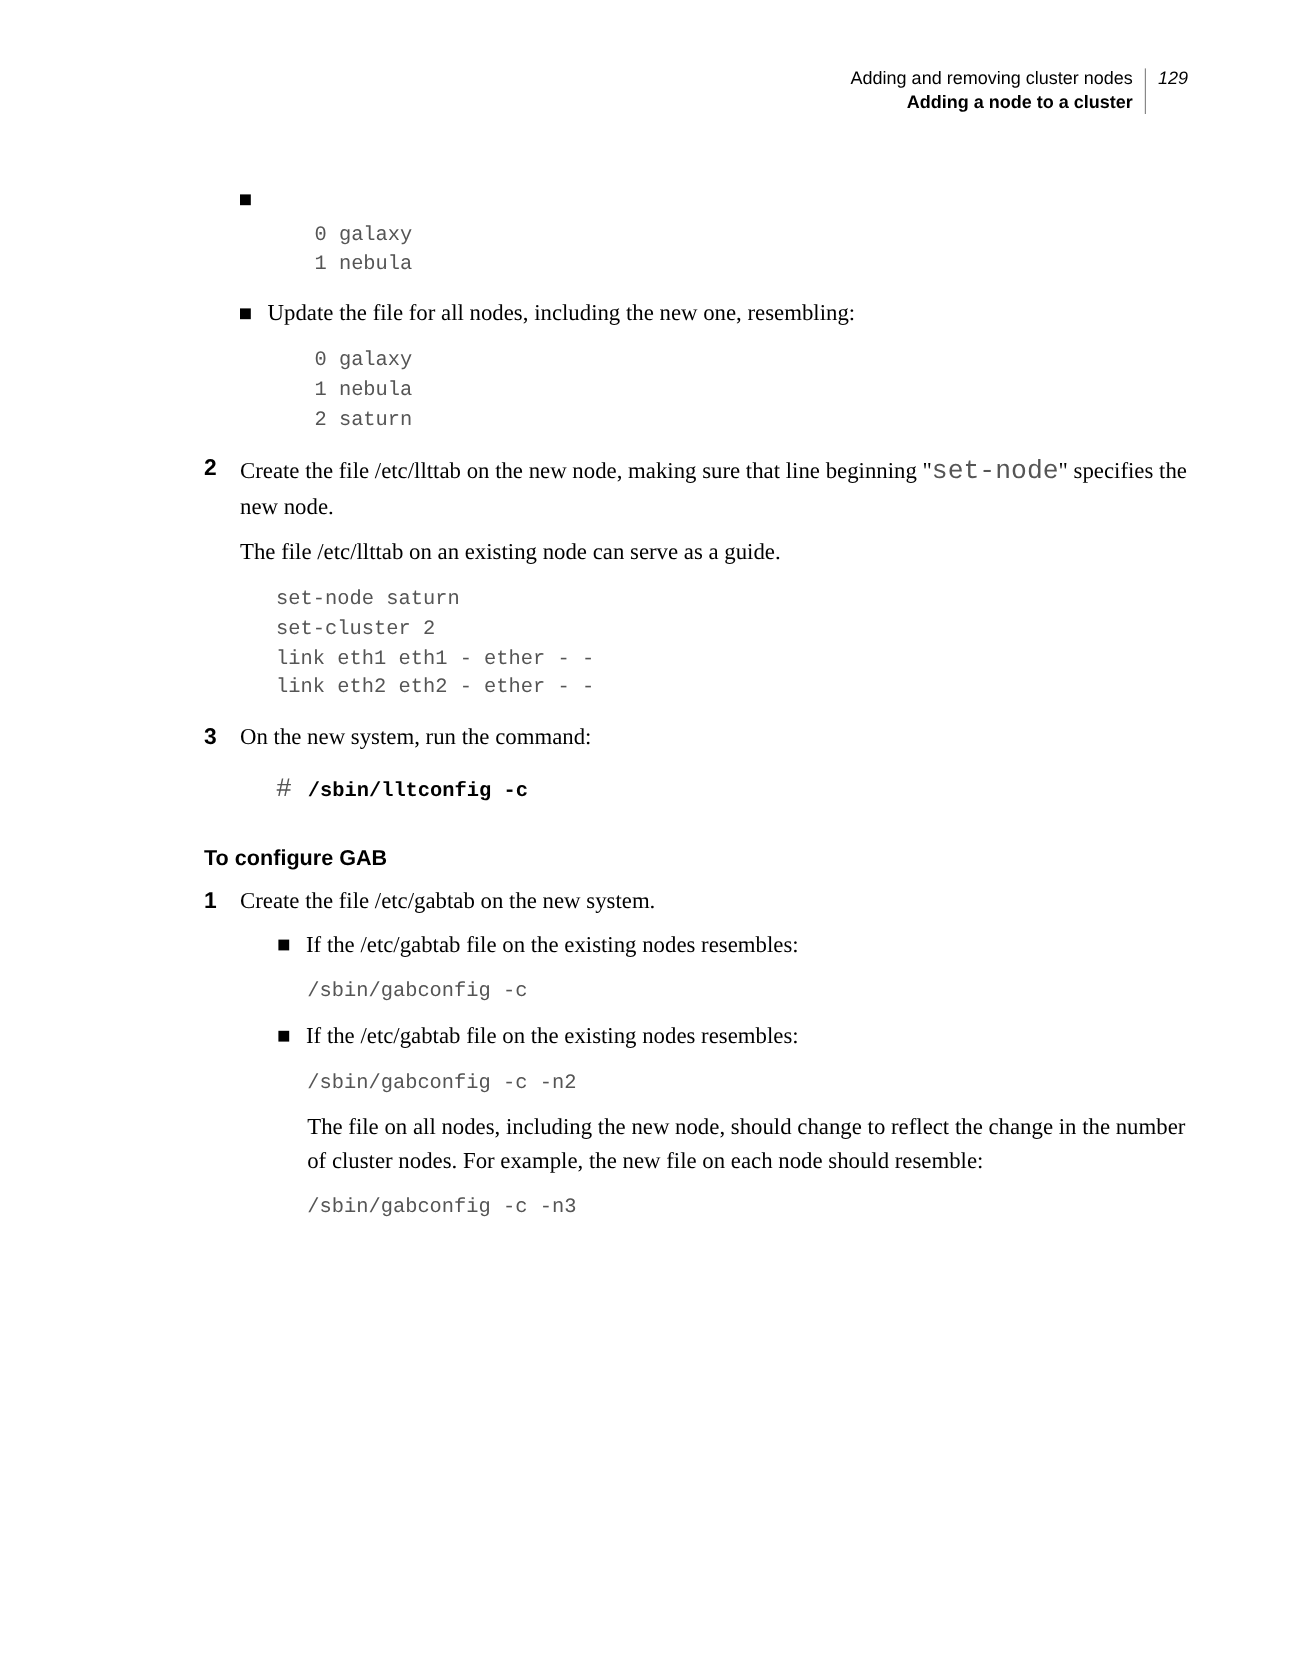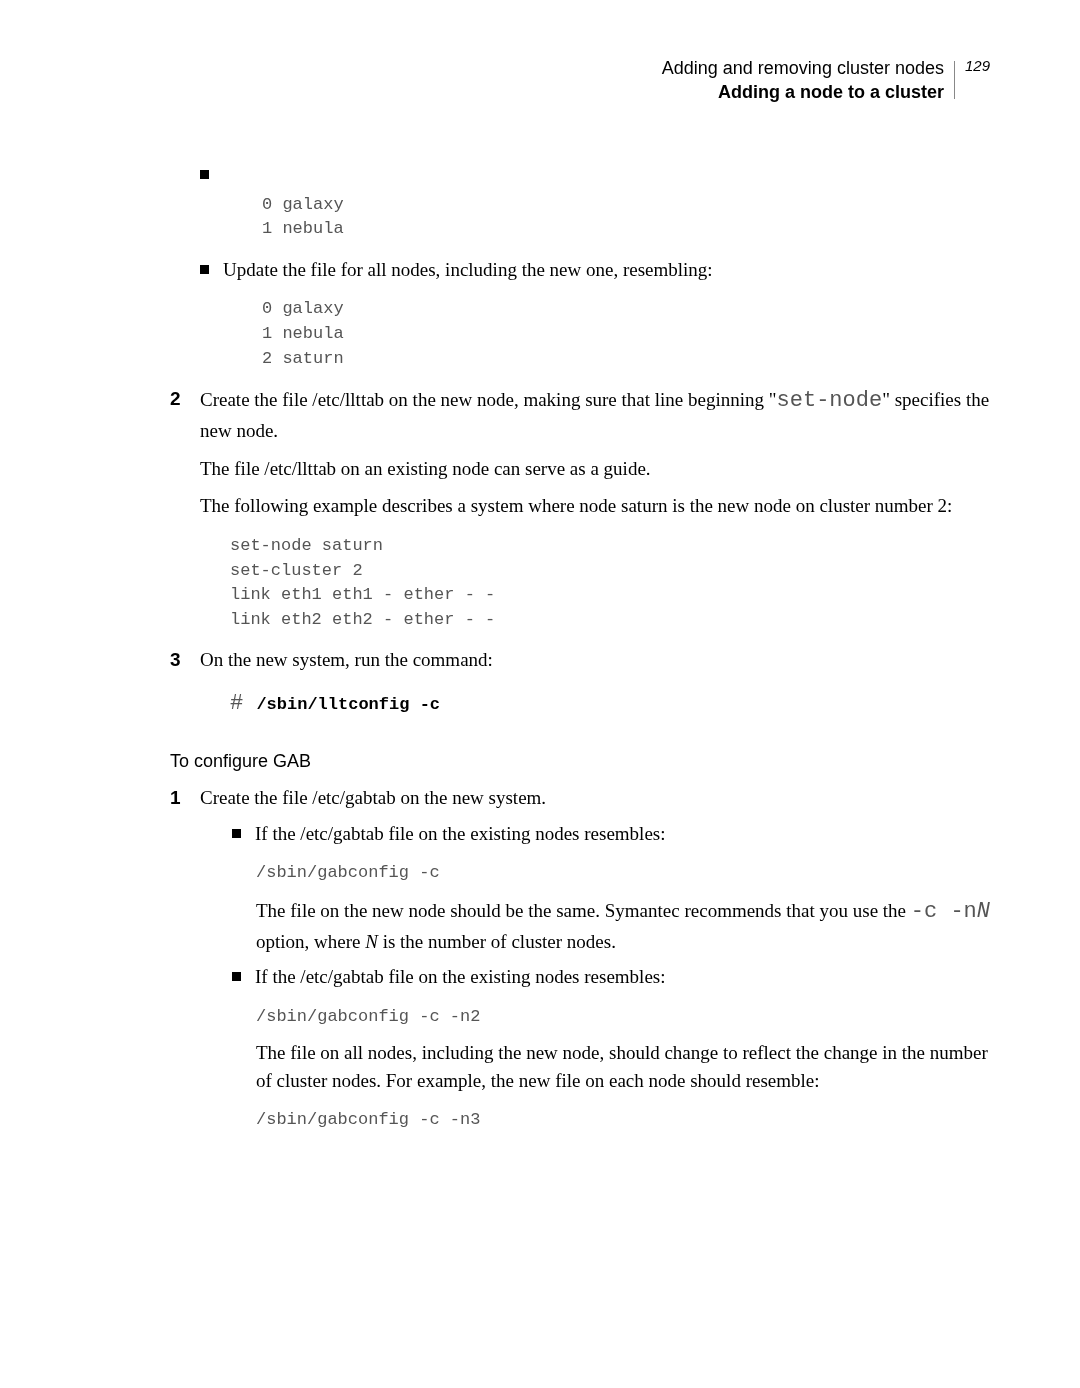--- a/index.html
+++ b/index.html
@@ -17,21 +17,21 @@
   }
   .header {
     display: flex;
     justify-content: flex-end;
     align-items: center;
     font-family: "Helvetica Neue", Arial, sans-serif;
     margin-bottom: 56px;
   }
   .header-text {
     text-align: right;
-    font-size: 18px;
+    font-size: 15px;
     line-height: 1.35;
     color: #000;
   }
   .header-text .bold {
     font-weight: 700;
   }
   .header-divider {
     width: 1px;
     height: 38px;
     background: #888;
@@ -98,21 +98,21 @@
     color: #555;
   }
   .inline-code-bold {
     font-family: "Courier New", monospace;
     font-size: 17px;
     font-weight: 700;
     color: #000;
   }
   .heading {
     font-family: "Helvetica Neue", Arial, sans-serif;
-    font-weight: 400;
+    font-weight: 700;
     font-size: 18px;
     margin-top: 28px;
     margin-bottom: 6px;
   }
   .subbullet-group {
     margin-left: 62px;
   }
   .subbullet-row {
     display: flex;
     align-items: flex-start;
@@ -172,21 +172,20 @@
 1 nebula
 2 saturn</div>
 
     <div class="numbered-row">
       <div class="num">2</div>
       <div class="num-content">
         <span>Create the file /etc/llttab on the new node, making sure that line beginning "</span><span class="inline-code">set-node</span><span>" specifies the new node.</span>
       </div>
     </div>
     <div class="para">The file /etc/llttab on an existing node can serve as a guide.</div>
-    <div class="para">The following example describes a system where node saturn is the new node on cluster number 2:</div>
     <div class="code-block code-block-indented">set-node saturn
 set-cluster 2
 link eth1 eth1 - ether - -
 link eth2 eth2 - ether - -</div>
 
     <div class="numbered-row">
       <div class="num">3</div>
       <div class="num-content">On the new system, run the command:</div>
     </div>
     <div class="code-block code-block-indented"><span class="inline-code"># </span><span class="inline-code-bold">/sbin/lltconfig -c</span></div>
@@ -197,23 +196,20 @@
       <div class="num">1</div>
       <div class="num-content">Create the file /etc/gabtab on the new system.</div>
     </div>
 
     <div class="subbullet-group">
       <div class="subbullet-row">
         <div class="subbullet"></div>
         <div>If the /etc/gabtab file on the existing nodes resembles:</div>
       </div>
       <div class="sub-code">/sbin/gabconfig -c</div>
-      <div class="sub-para">
-        <span>The file on the new node should be the same. Symantec recommends that you use the </span><span class="inline-code">-c -n</span><span class="inline-code italic">N </span><span>option, where </span><span class="italic">N</span><span> is the number of cluster nodes.</span>
-      </div>
 
       <div class="subbullet-row">
         <div class="subbullet"></div>
         <div>If the /etc/gabtab file on the existing nodes resembles:</div>
       </div>
       <div class="sub-code">/sbin/gabconfig -c -n2</div>
       <div class="sub-para">The file on all nodes, including the new node, should change to reflect the change in the number of cluster nodes. For example, the new file on each node should resemble:</div>
       <div class="sub-code">/sbin/gabconfig -c -n3</div>
     </div>
 

